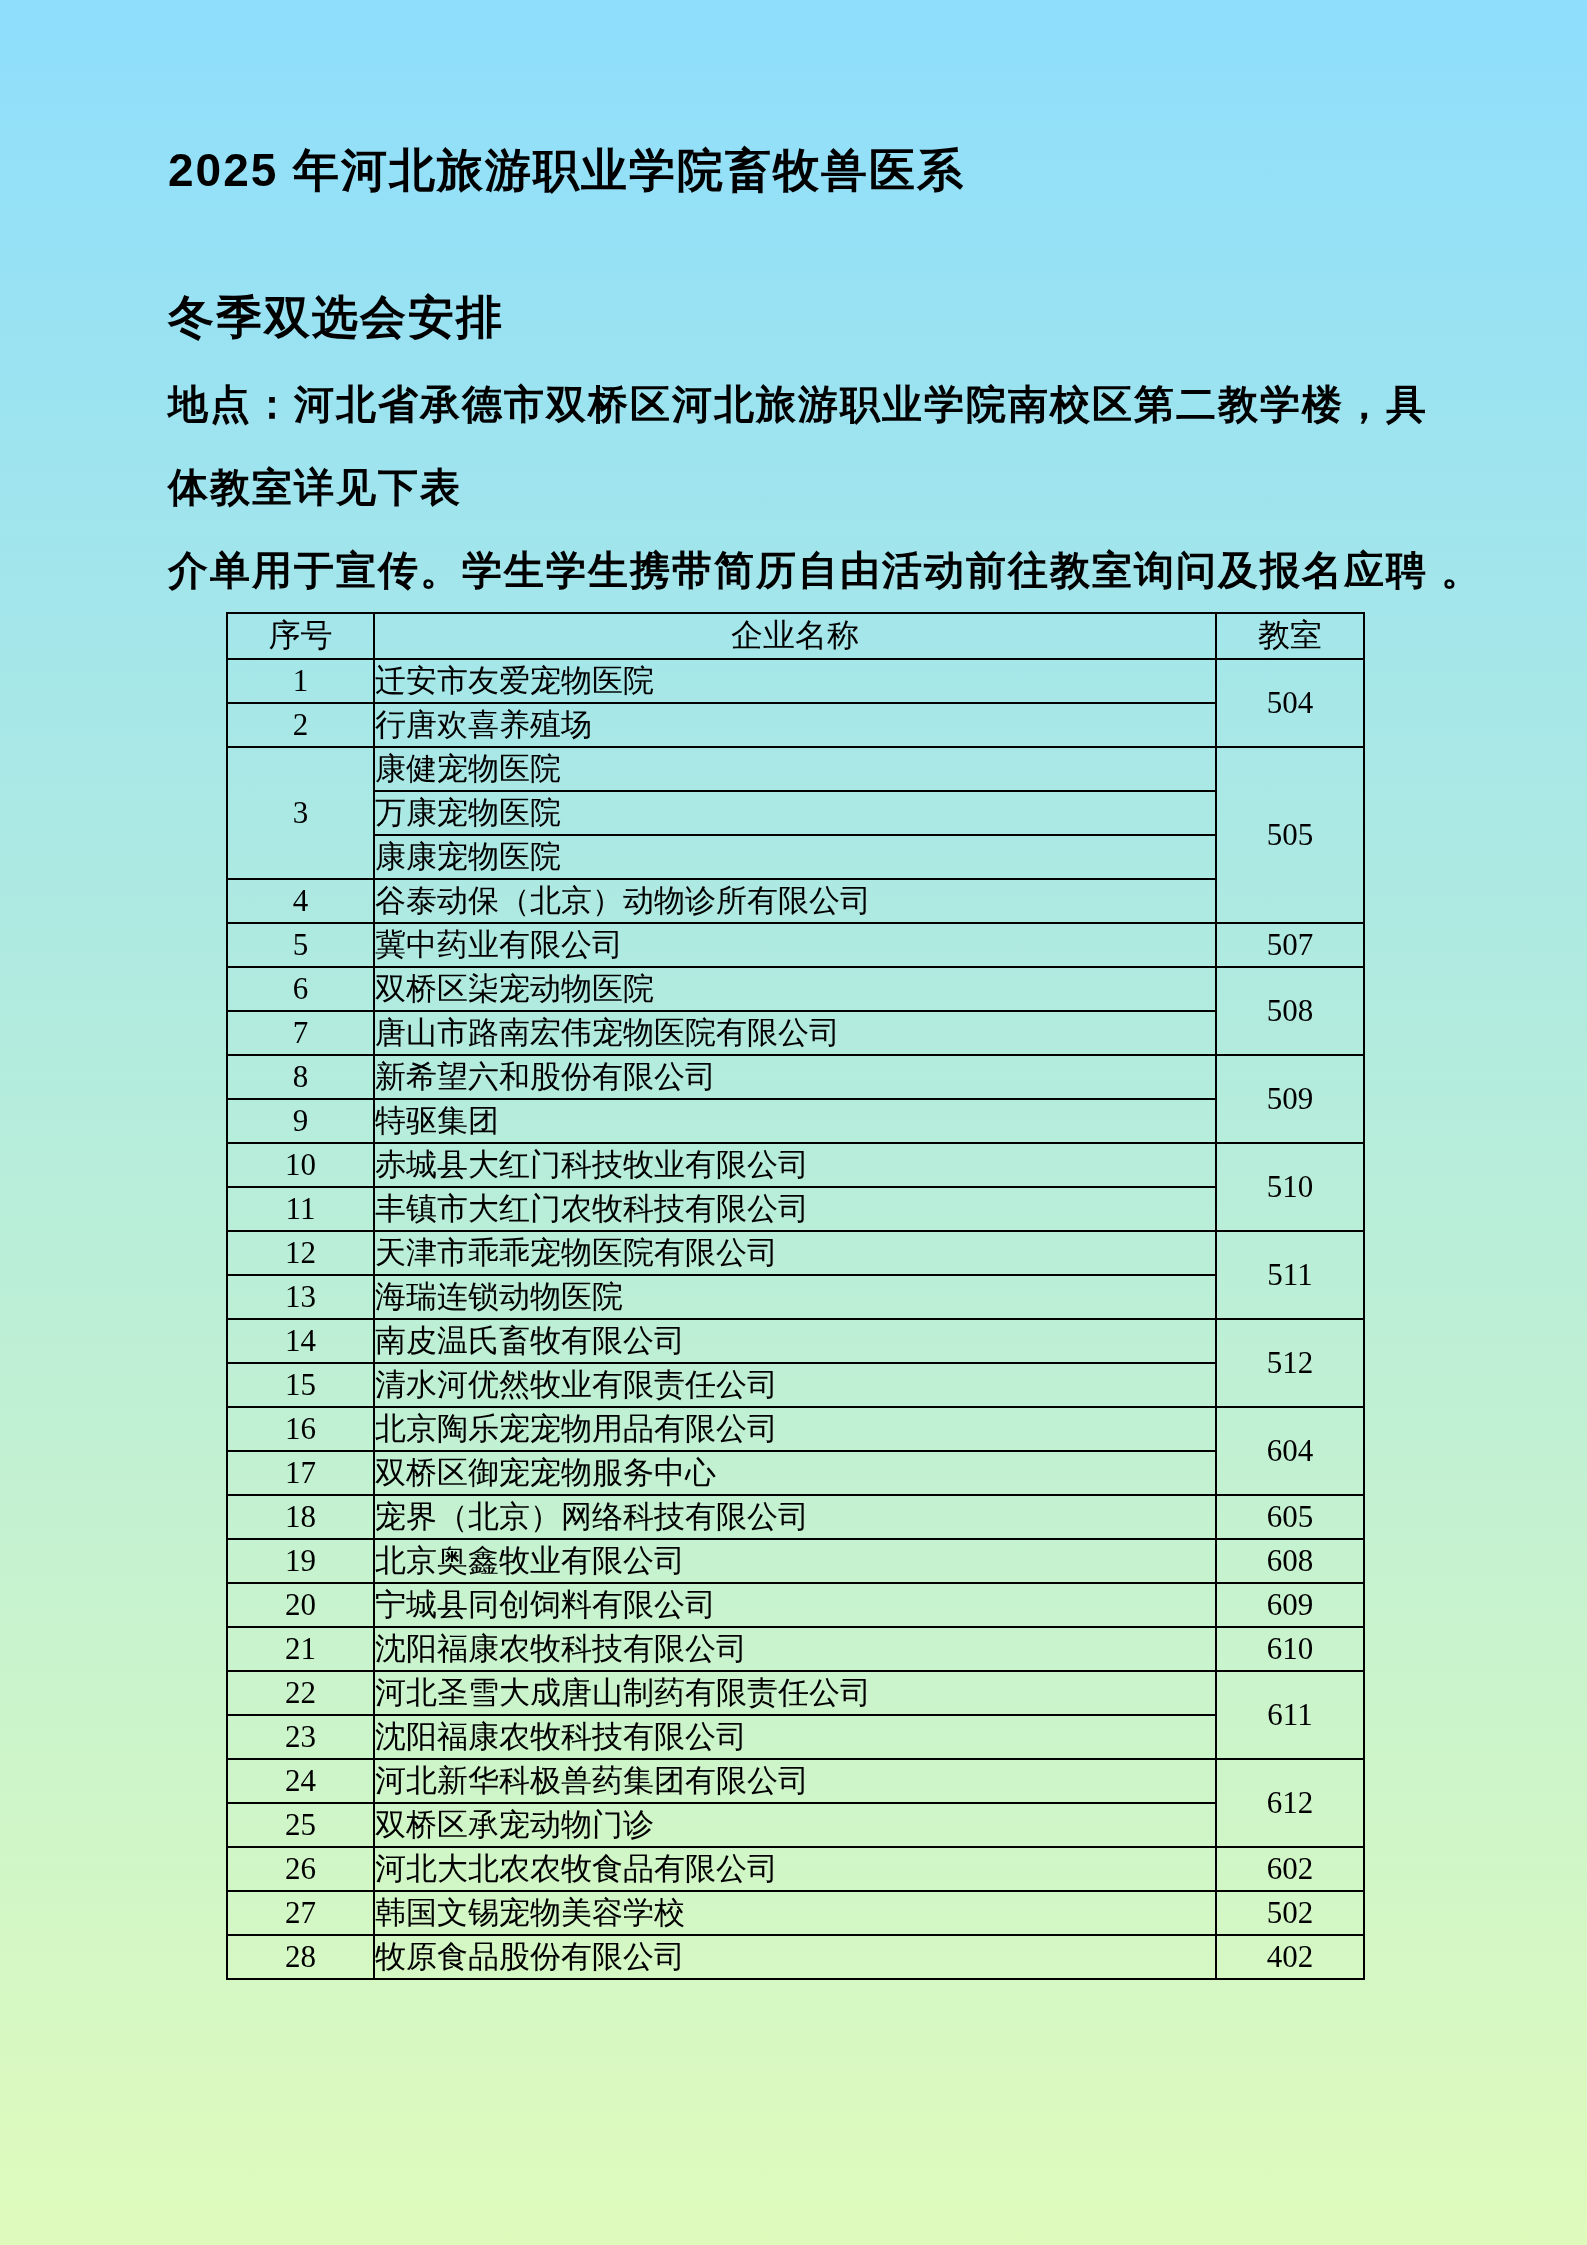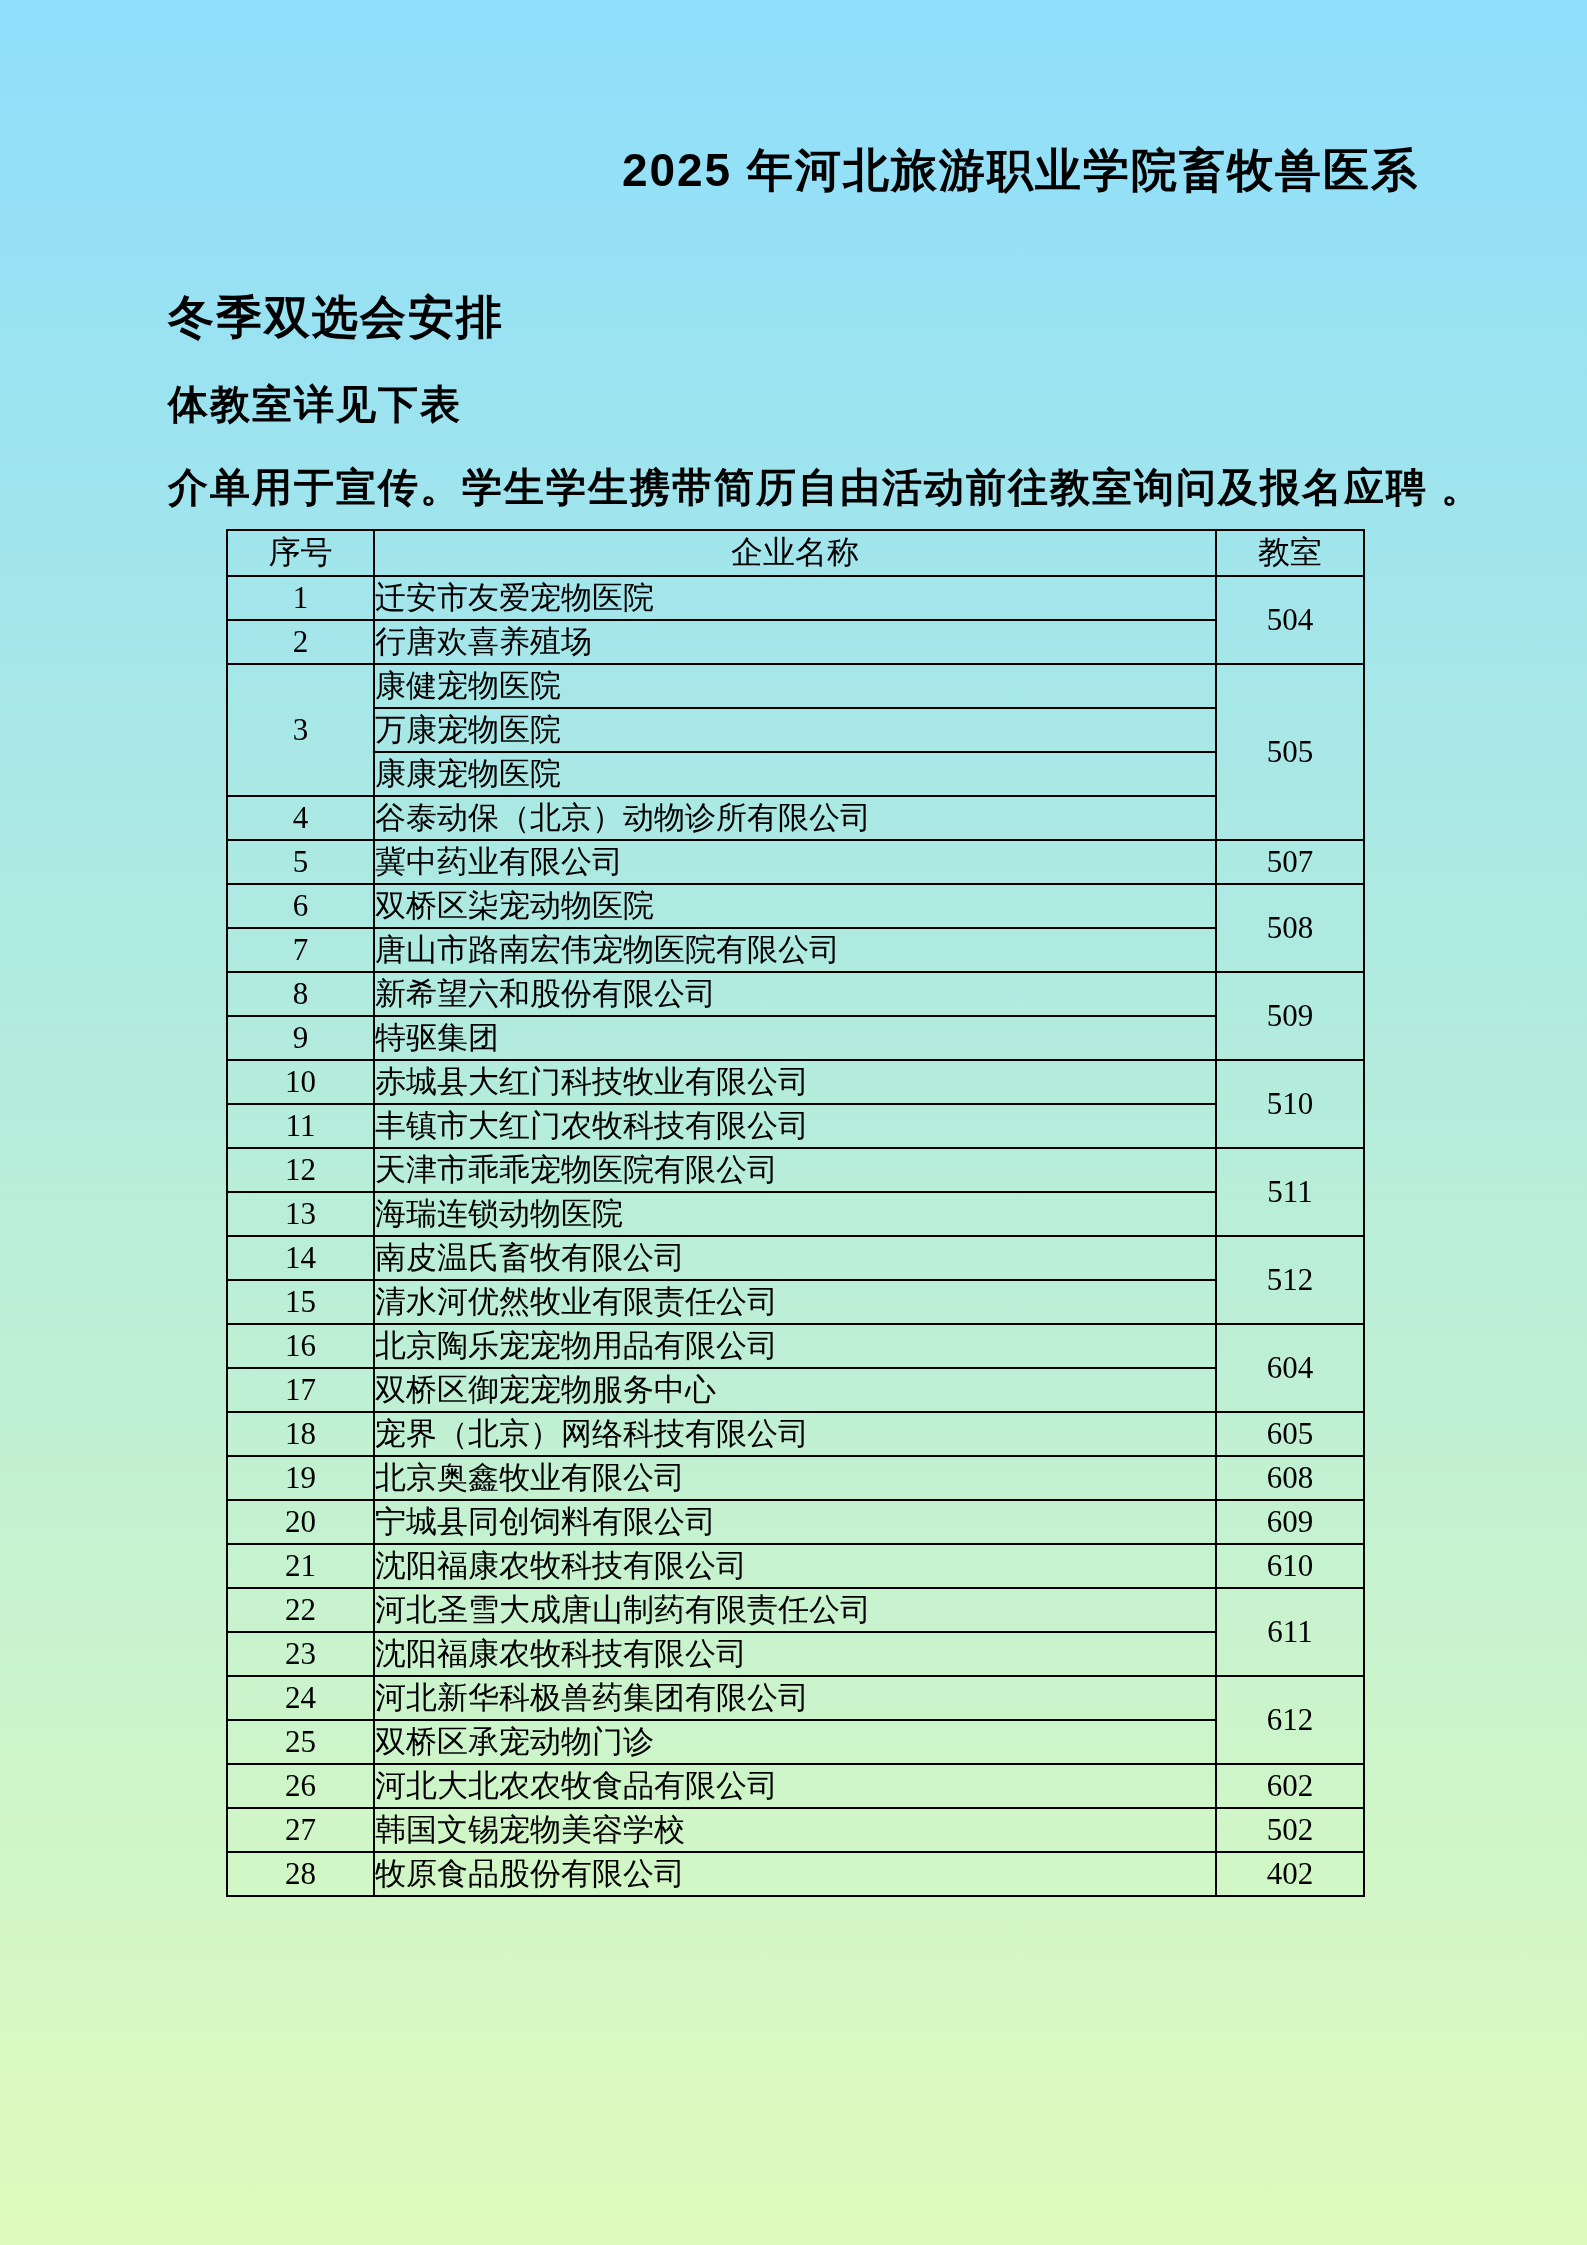--- a/index.html
+++ b/index.html
@@ -12,21 +12,21 @@
     color: #000;
     font-family: "Liberation Sans", sans-serif;
   }
   .page {
     width: 1587px;
     height: 2245px;
     padding: 0 168px;
   }
   .doc-title {
     margin: 143px 0 0 0;
-    text-align: right;
+    text-align: left;
     font-size: 46px;
     line-height: 55px;
     font-weight: bold;
     letter-spacing: 2px;
   }
   .doc-subtitle {
     margin: 92px 0 0 0;
     text-align: left;
     font-size: 46px;
     line-height: 55px;
@@ -69,20 +69,21 @@
   td.col-company { text-align: left; padding-left: 12px; }
 </style>
 </head>
 <body style="background: linear-gradient(rgb(142, 222, 252) 0%, rgb(183, 237, 218) 52%, rgb(223, 251, 188) 100%);">
 
 <div class="page">
   <h1 class="doc-title">2025 年河北旅游职业学院畜牧兽医系</h1>
   <h2 class="doc-subtitle">冬季双选会安排</h2>
 
   <div class="intro">
+      <div class="intro-line">地点：河北省承德市双桥区河北旅游职业学院南校区第二教学楼，具</div>
       <div class="intro-line">体教室详见下表</div>
       <div class="intro-line">介单用于宣传。学生学生携带简历自由活动前往教室询问及报名应聘 。</div>
     </div>
 
   <table class="roster">
     <colgroup>
       <col class="c-no">
       <col class="c-company">
       <col class="c-room">
     </colgroup>

